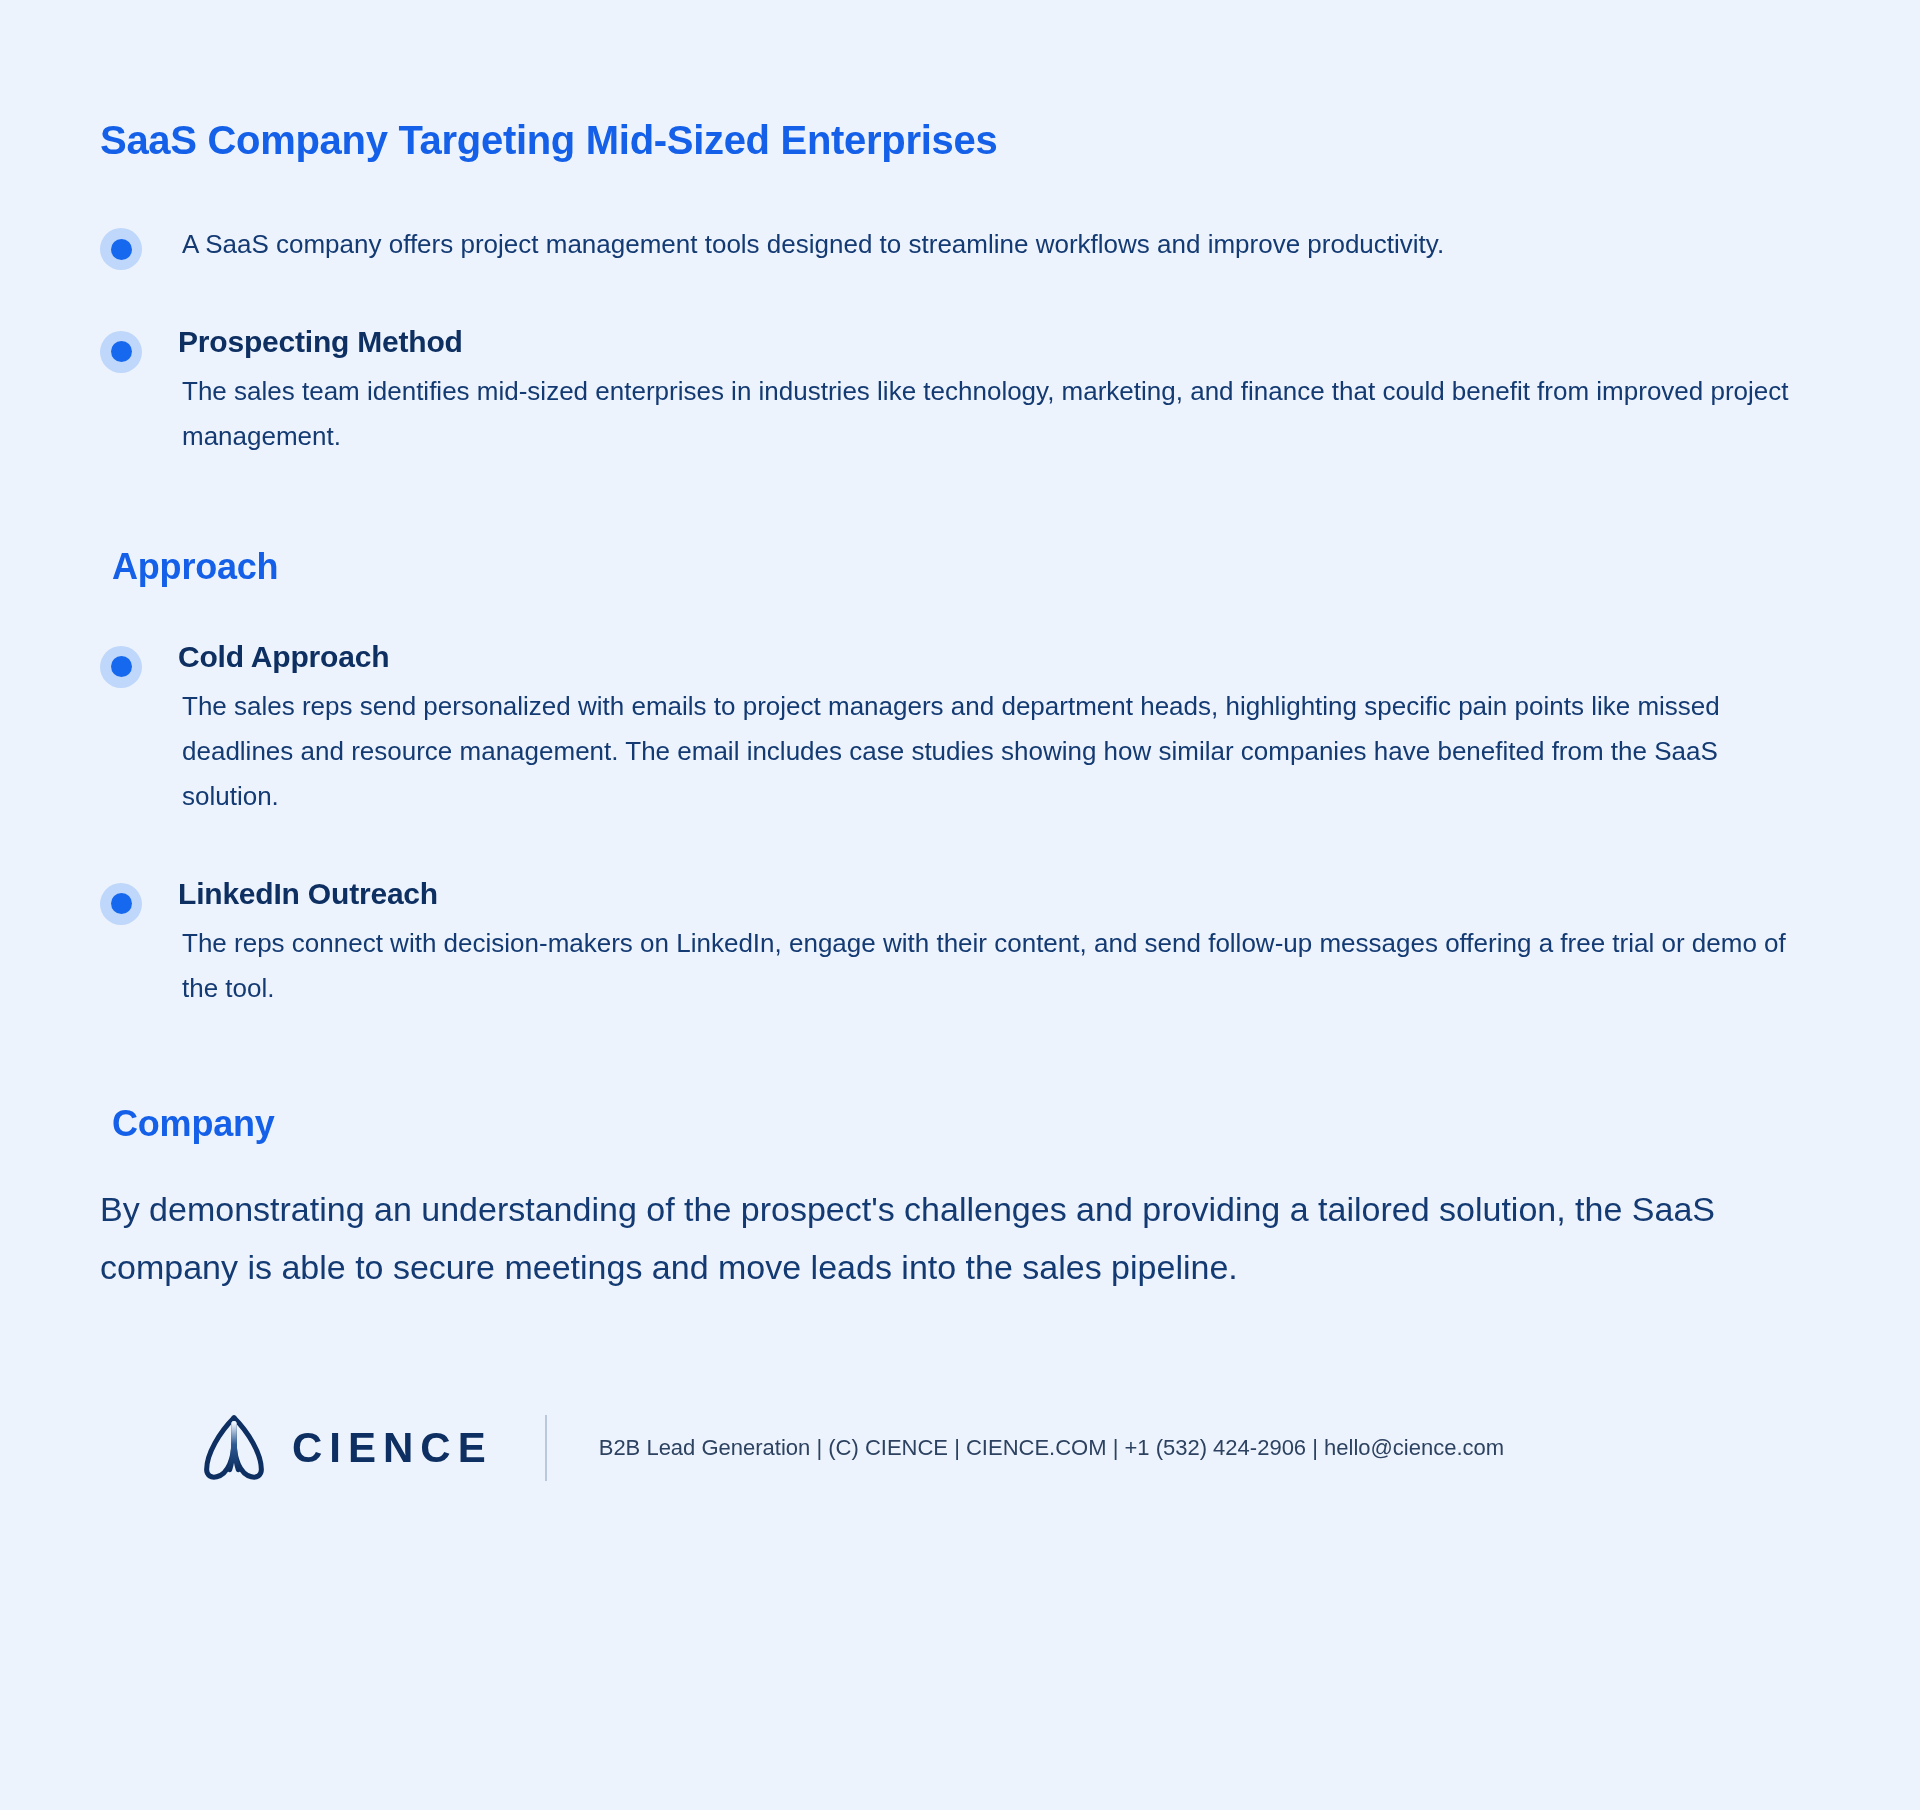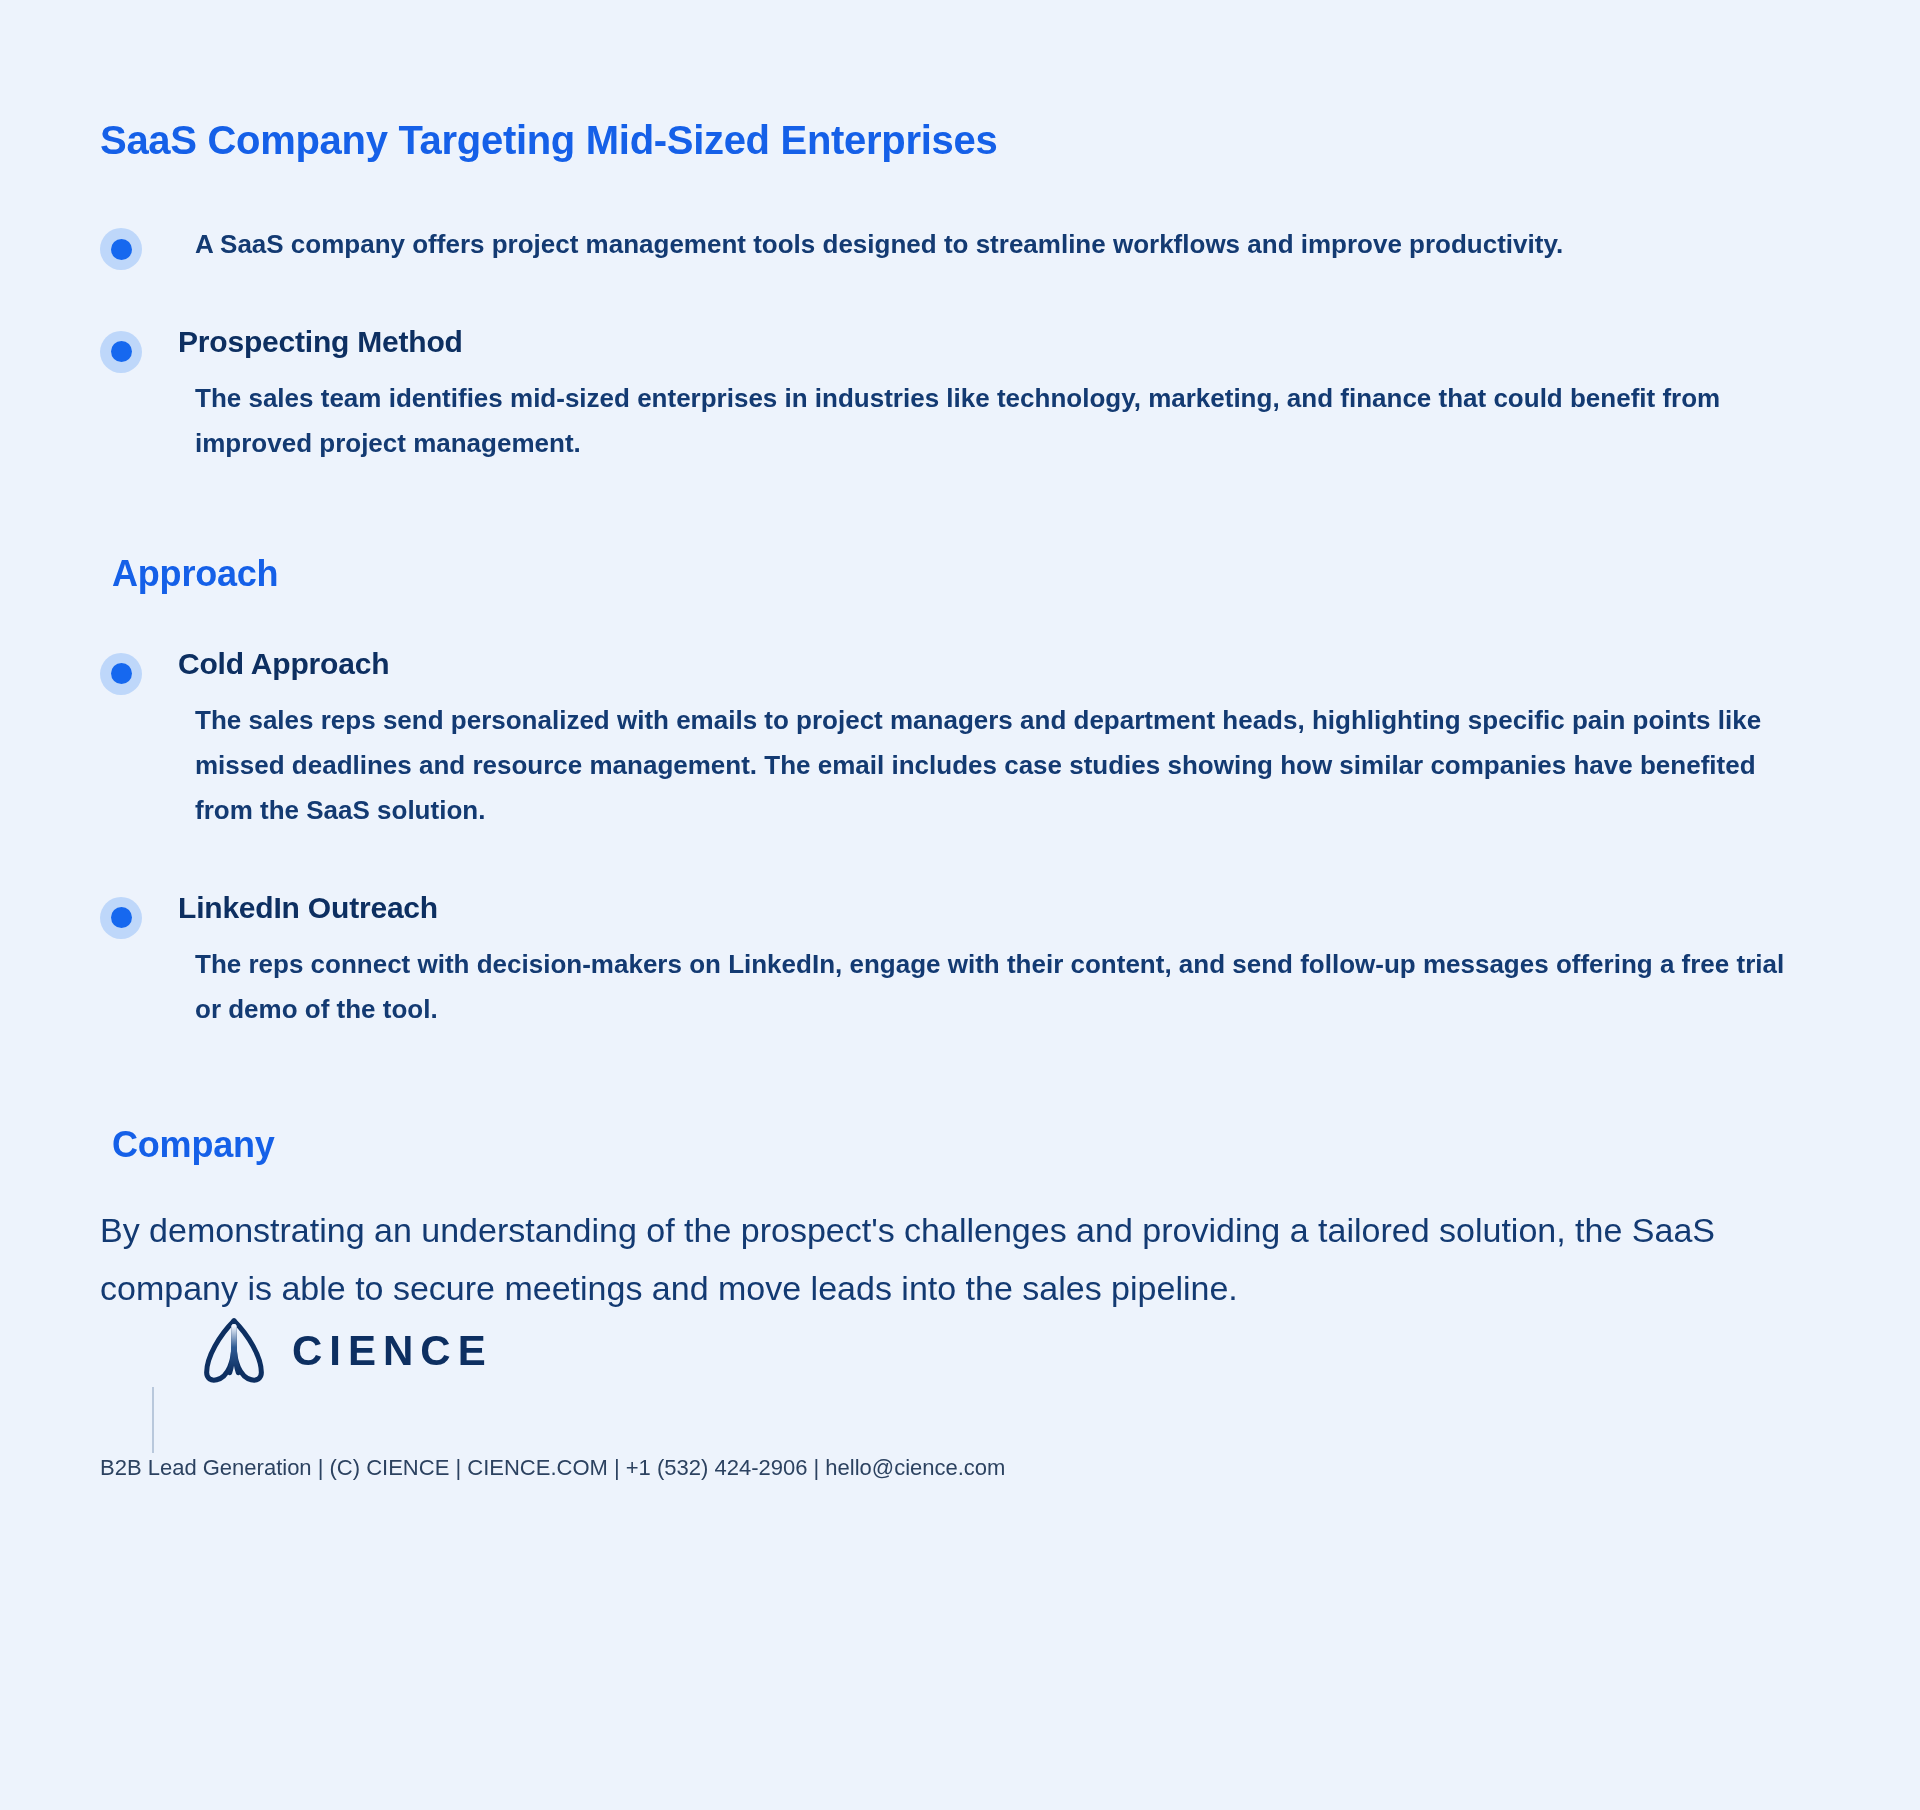--- a/index.html
+++ b/index.html
@@ -67,23 +67,23 @@
     color: #0d2f61;
     font-size: 30px;
     font-weight: 700;
     letter-spacing: -0.2px;
     line-height: 1.15;
     margin: 0 0 10px 0;
   }
   .bullet-body {
     color: #133a72;
     font-size: 26px;
-    font-weight: 700;
+    font-weight: 400;
     line-height: 1.72;
-    margin: 17px;
+    margin: 4px;
     max-width: 1745px;
   }
 
   
   .section-heading {
     color: #1560e8;
     font-size: 36px;
     font-weight: 700;
     letter-spacing: -0.2px;
     line-height: 1.2;
@@ -101,21 +101,21 @@
     max-width: 1745px;
   }
 
   
   .footer {
     position: absolute;
     left: 100px;
     right: 100px;
     bottom: 118px;
     display: flex;
-    flex-direction: column;
+    align-items: center;
   }
   .footer-logo {
     display: flex;
     align-items: center;
     gap: 22px;
     padding-left: 98px;
   }
   .logo-mark {
     width: 72px;
     height: 72px;

